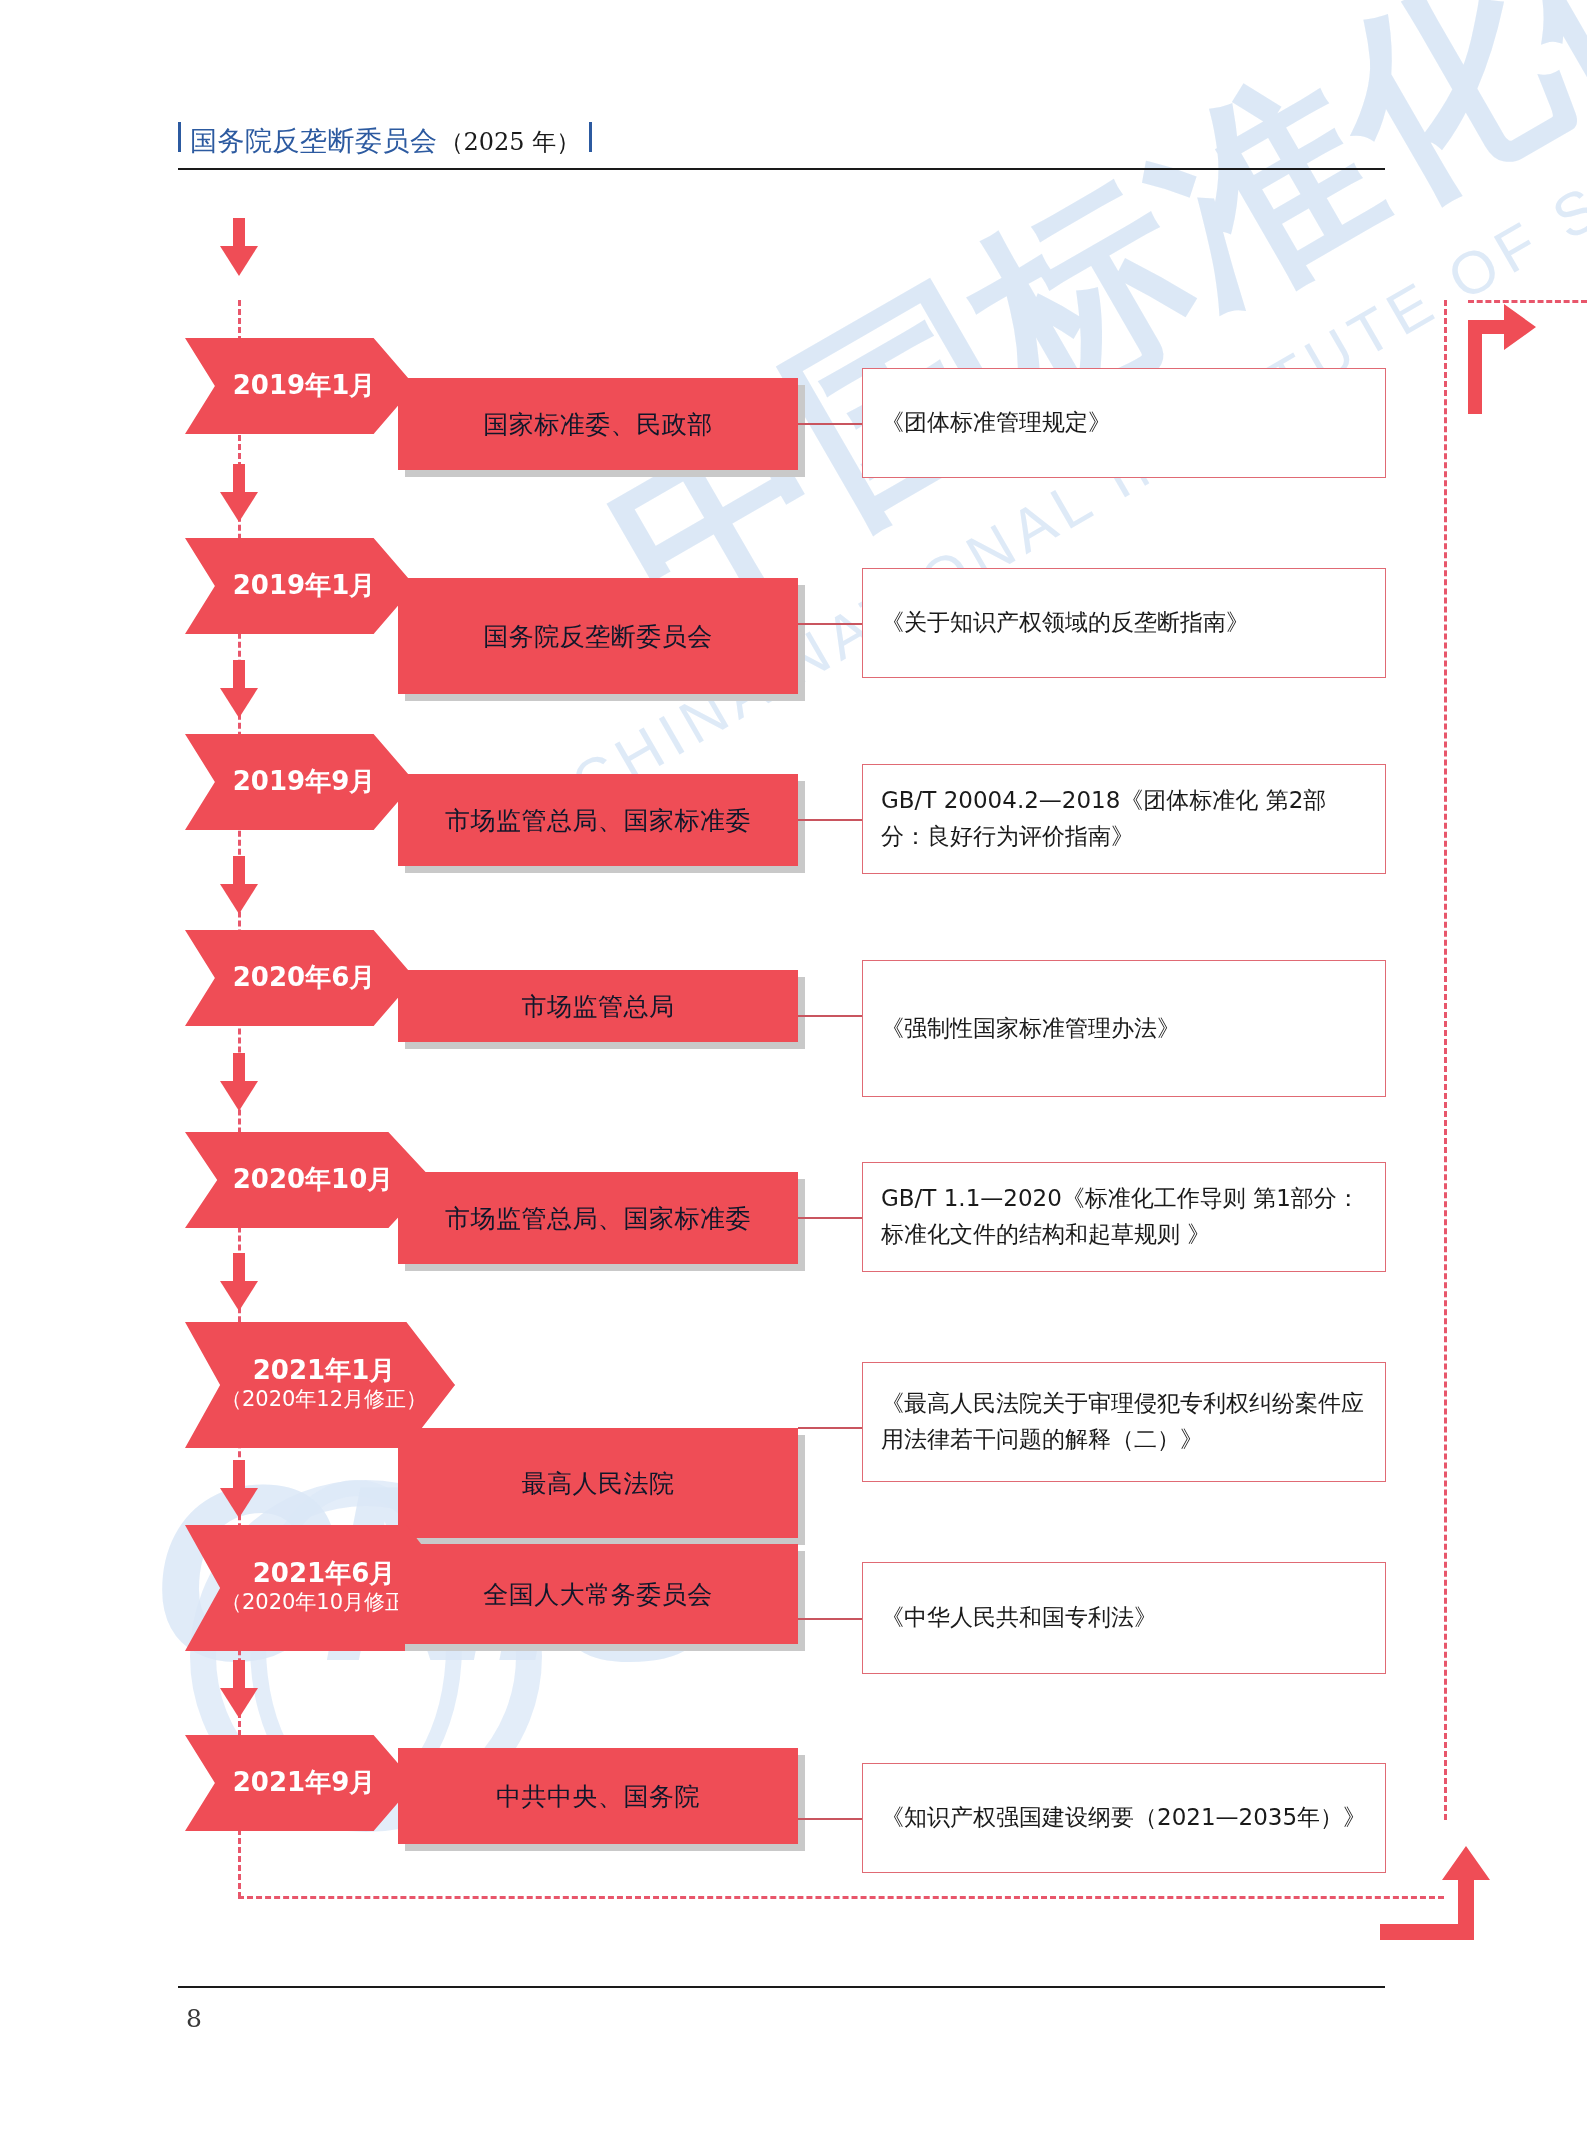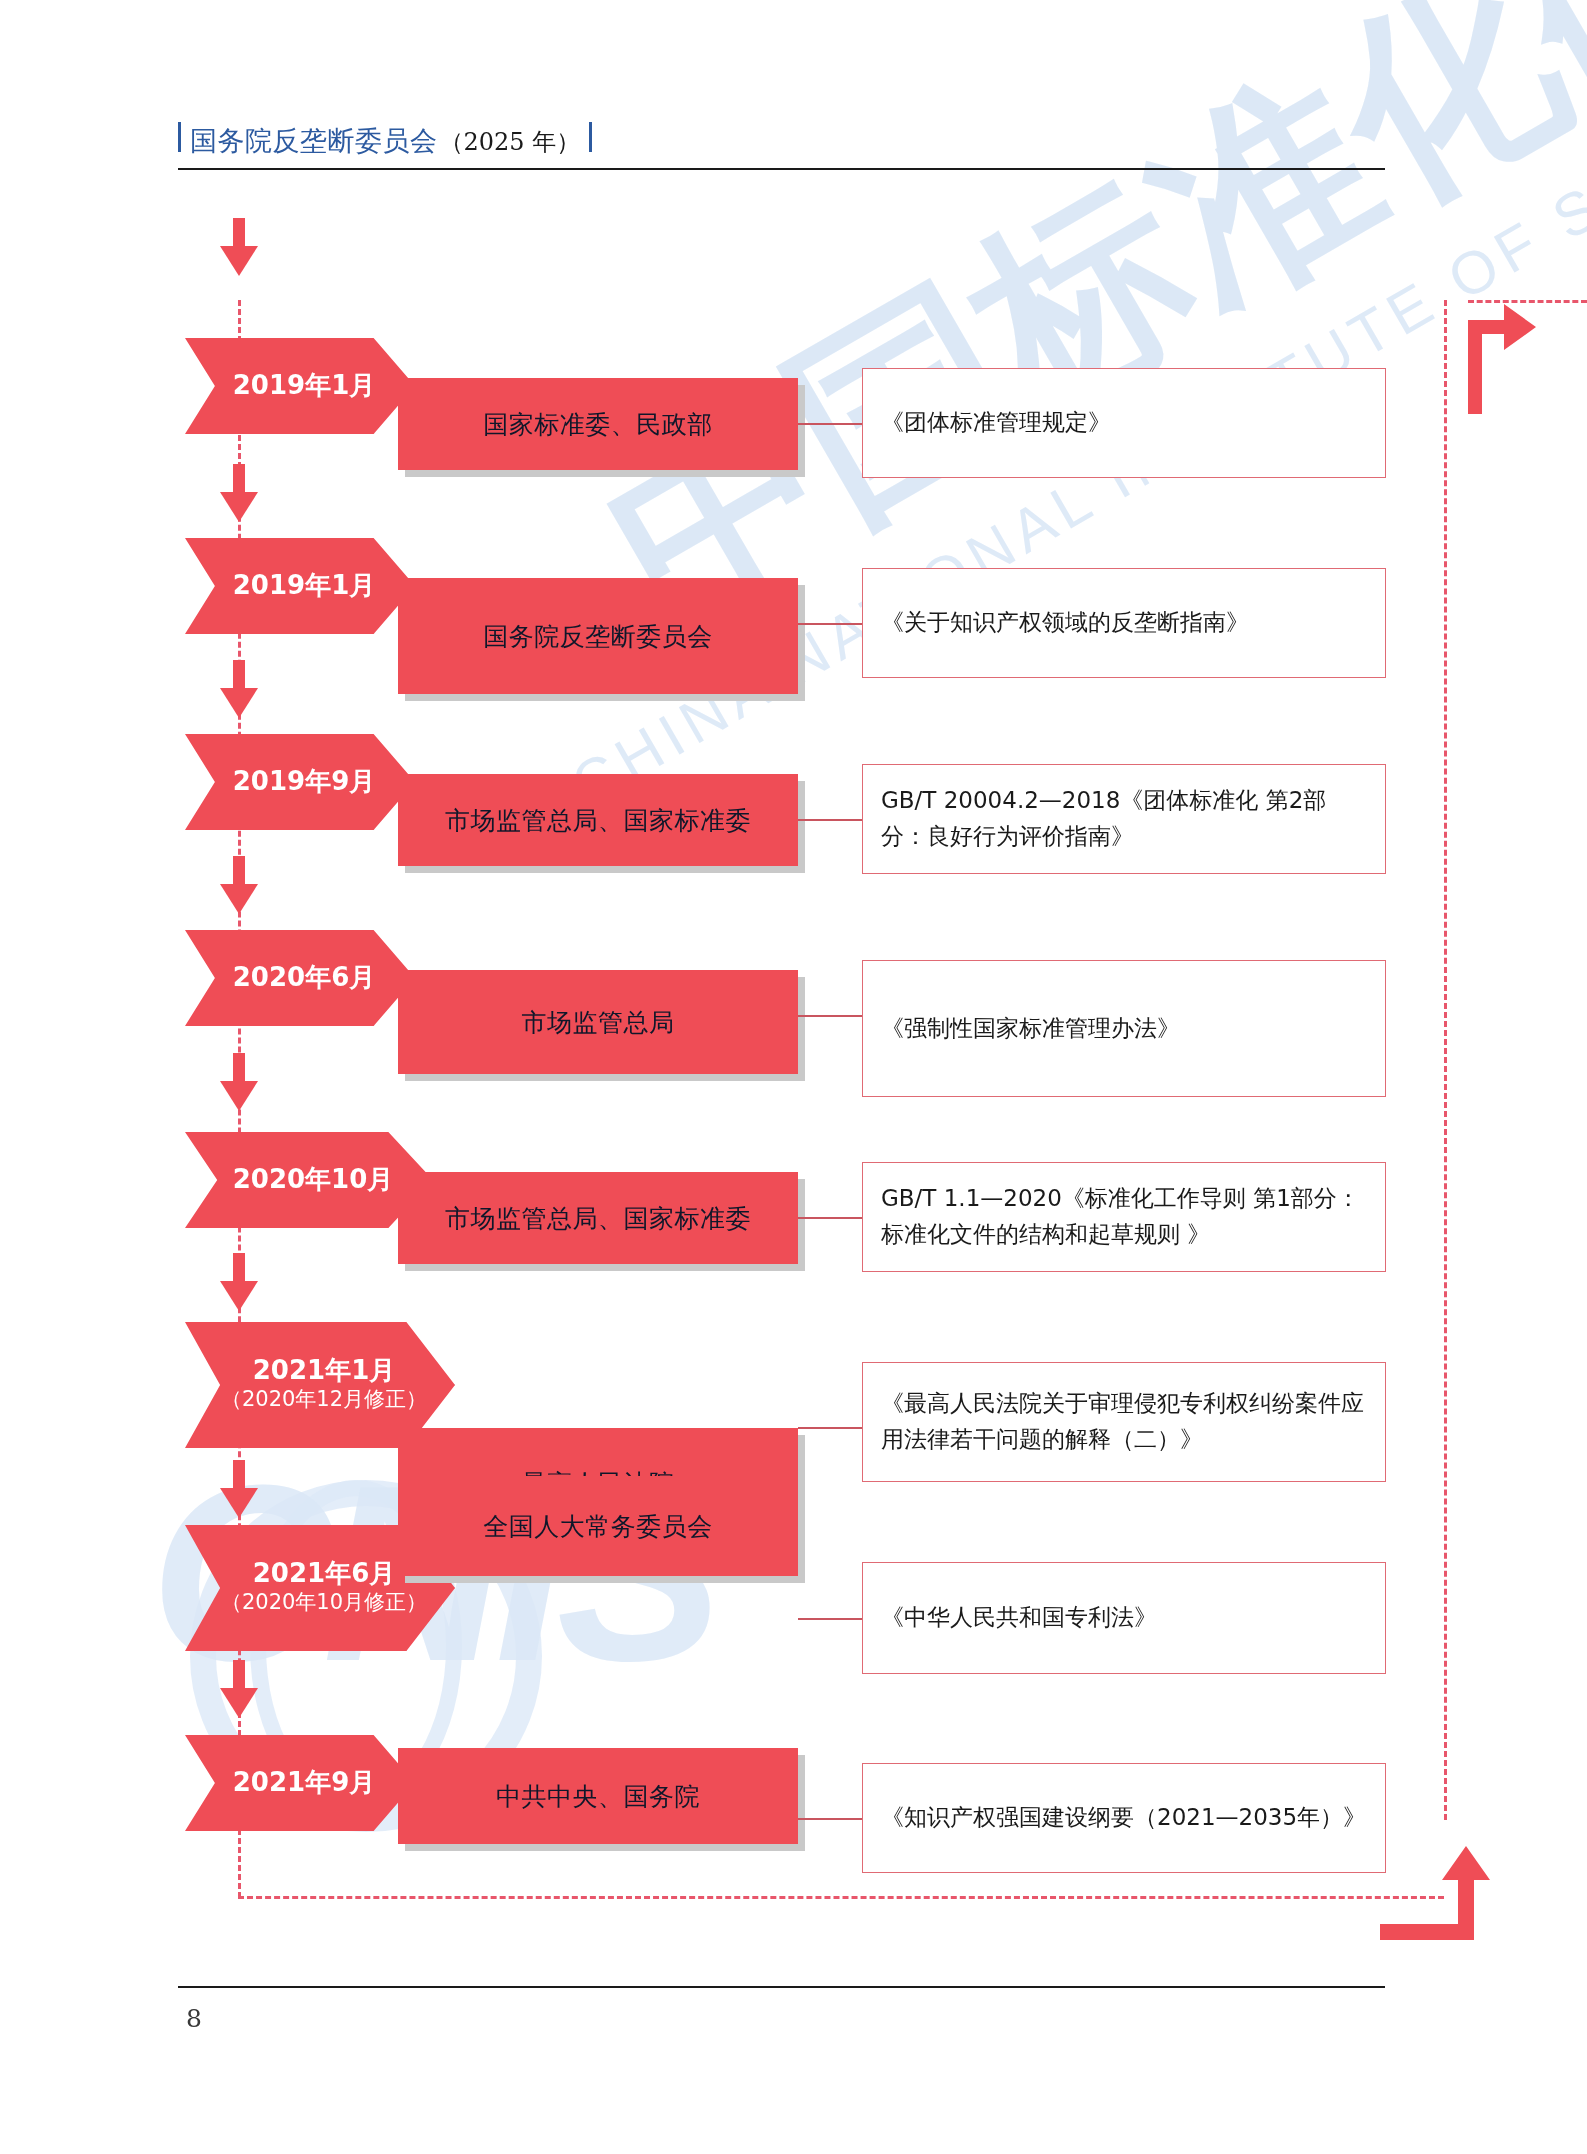--- a/index.html
+++ b/index.html
@@ -261,21 +261,21 @@
     <div class="doc" style="top:764px;height:110px">
       <span>GB/T 20004.2—2018《团体标准化 第2部分：良好行为评价指南》</span>
     </div>
   </div>
 
   <div class="row">
     <div class="chev" style="top:930px;height:96px">
       <span class="d1">2020年6月</span>
       <span class="d2"></span>
     </div>
-    <div class="agency" style="top:970px;height:104px">
+    <div class="agency" style="top:970px;height:72px">
       <span>市场监管总局</span>
     </div>
     <div class="conn" style="top:1015px"></div>
     <div class="doc" style="top:960px;height:137px">
       <span>《强制性国家标准管理办法》</span>
     </div>
   </div>
 
   <div class="row">
     <div class="chev" style="top:1132px;height:96px;width:248px">
@@ -303,21 +303,21 @@
     <div class="doc" style="top:1362px;height:120px">
       <span>《最高人民法院关于审理侵犯专利权纠纷案件应用法律若干问题的解释（二）》</span>
     </div>
   </div>
 
   <div class="row">
     <div class="chev" style="top:1525px;height:126px;width:270px">
       <span class="d1">2021年6月</span>
       <span class="d2">（2020年10月修正）</span>
     </div>
-    <div class="agency" style="top:1476px;height:100px">
+    <div class="agency" style="top:1544px;height:100px">
       <span>全国人大常务委员会</span>
     </div>
     <div class="conn" style="top:1618px"></div>
     <div class="doc" style="top:1562px;height:112px">
       <span>《中华人民共和国专利法》</span>
     </div>
   </div>
 
   <div class="row">
     <div class="chev" style="top:1735px;height:96px">

